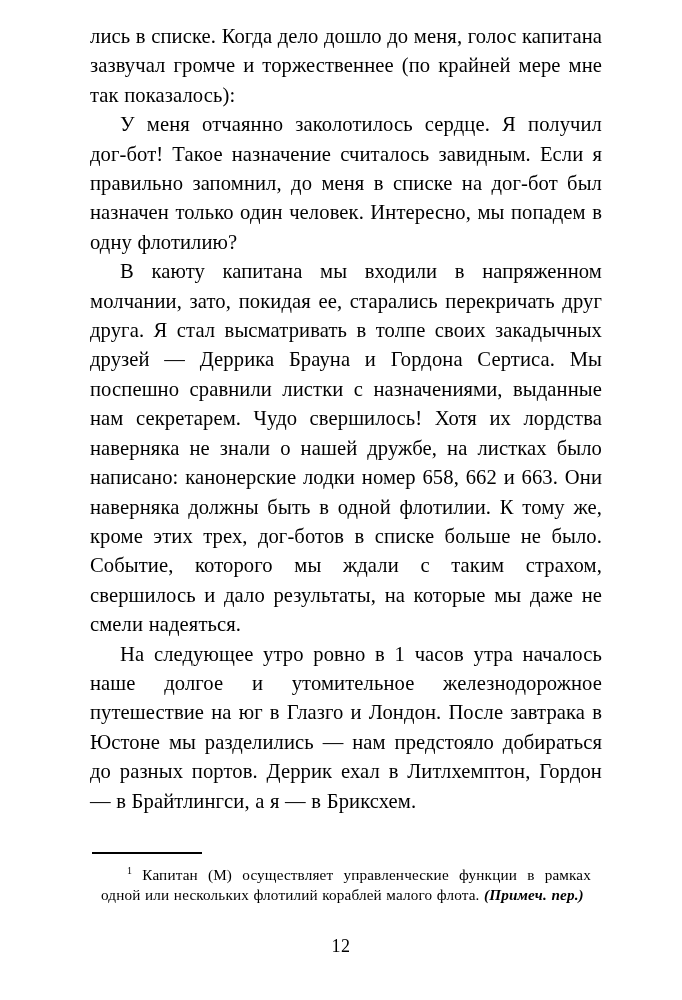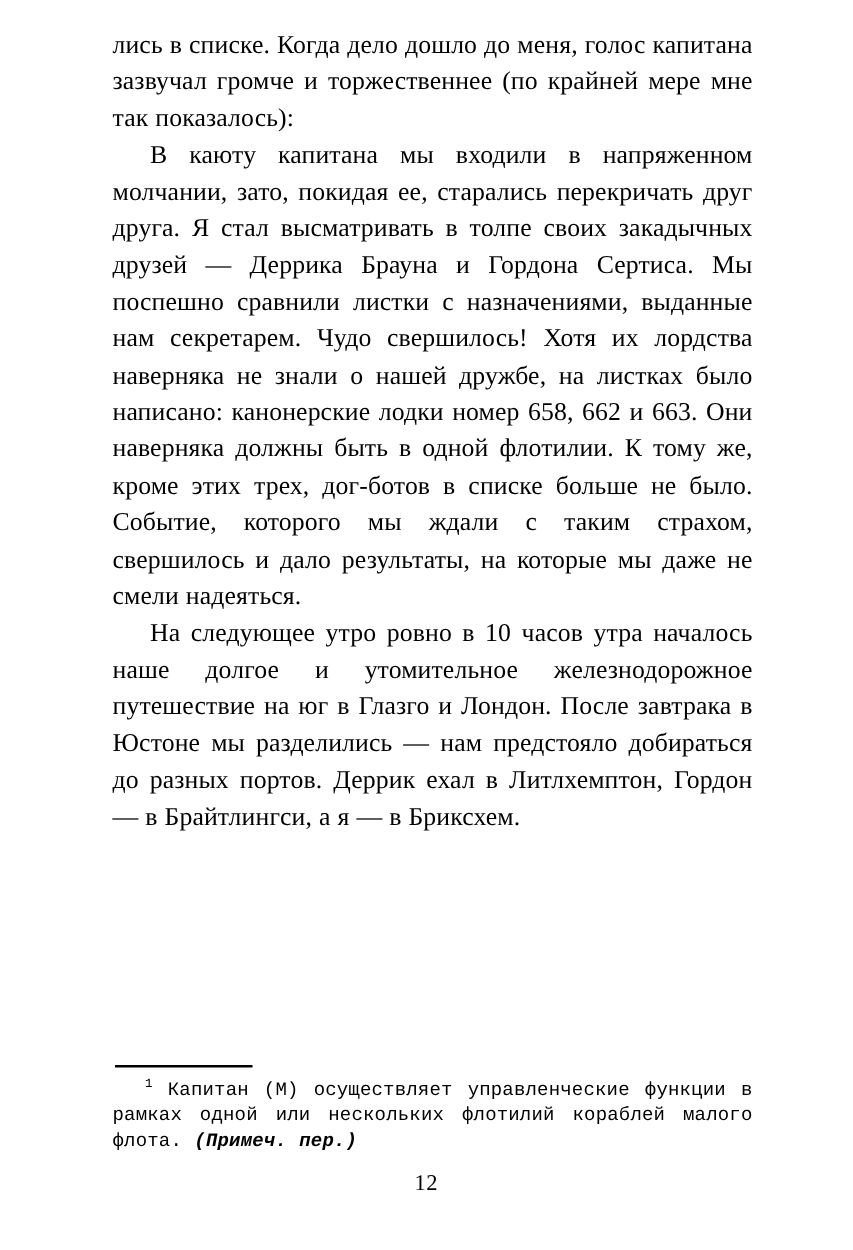--- a/index.html
+++ b/index.html
@@ -57,29 +57,28 @@
     top: 852px;
     width: 512px;
   }
   .footnote-rule {
     width: 110px;
     height: 2px;
     background: #000000;
     margin: 0 0 8px 2px;
   }
   .footnote-text {
-    margin: 0;
+    margin: 11px;
     font-size: 15.2px;
     line-height: 20.4px;
     text-align: justify;
     text-align-last: left;
     text-indent: 26px;
     letter-spacing: 0.15px;
     word-spacing: 0.6px;
-    font-family: Liberation Mono, monospace;
   }
   .footnote-marker {
     font-size: 10px;
     vertical-align: super;
     line-height: 0;
   }
   .footnote-ital {
     font-style: italic;
     font-weight: bold;
   }
@@ -97,24 +96,25 @@
 </head>
 <body>
 
 <div class="page">
 
   <div class="text-block">
 
     <p class="para no-indent">лись в списке. Когда дело дошло до меня, голос капитана зазвучал громче и торжественнее (по крайней мере мне так показалось):</p>
 
 
+    <p class="para">У меня отчаянно заколотилось сердце. Я получил дог-бот! Такое назначение считалось завидным. Если я правильно запомнил, до меня в списке на дог-бот был назначен только один человек. Интересно, мы попадем в одну флотилию?</p>
 
     <p class="para">В каюту капитана мы входили в напряженном молчании, зато, покидая ее, старались перекричать друг друга. Я стал высматривать в толпе своих закадычных друзей — Деррика Брауна и Гордона Сертиса. Мы поспешно сравнили листки с назначениями, выданные нам секретарем. Чудо свершилось! Хотя их лордства наверняка не знали о нашей дружбе, на листках было написано: канонерские лодки номер 658, 662 и 663. Они наверняка должны быть в одной флотилии. К тому же, кроме этих трех, дог-ботов в списке больше не было. Событие, которого мы ждали с таким страхом, свершилось и дало результаты, на которые мы даже не смели надеяться.</p>
 
-    <p class="para">На следующее утро ровно в 10 часов утра началось наше долгое и утомительное железнодорожное путешествие на юг в Глазго и Лондон. После завтрака в Юстоне мы разделились — нам предстояло добираться до разных портов. Деррик ехал в Литлхемптон, Гордон — в Брайтлингси, а я — в Бриксхем.</p>
+    <p class="para">На следующее утро ровно в 1 часов утра началось наше долгое и утомительное железнодорожное путешествие на юг в Глазго и Лондон. После завтрака в Юстоне мы разделились — нам предстояло добираться до разных портов. Деррик ехал в Литлхемптон, Гордон — в Брайтлингси, а я — в Бриксхем.</p>
 
 
   </div>
 
   <div class="footnote-area">
     <div class="footnote-rule"></div>
     <p class="footnote-text"><span class="footnote-marker">1</span><span> Капитан (М) осуществляет управленческие функции в рамках одной или нескольких флотилий кораблей малого флота. </span><span class="footnote-ital">(Примеч. пер.)</span></p>
   </div>
 
   <div class="page-number">12</div>

